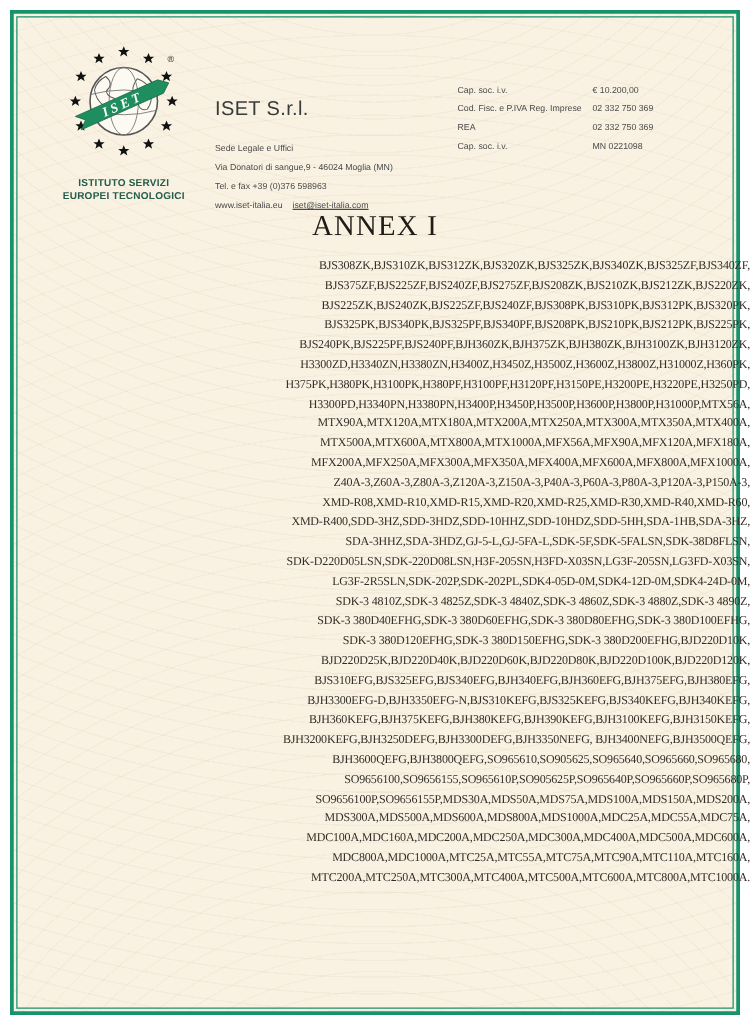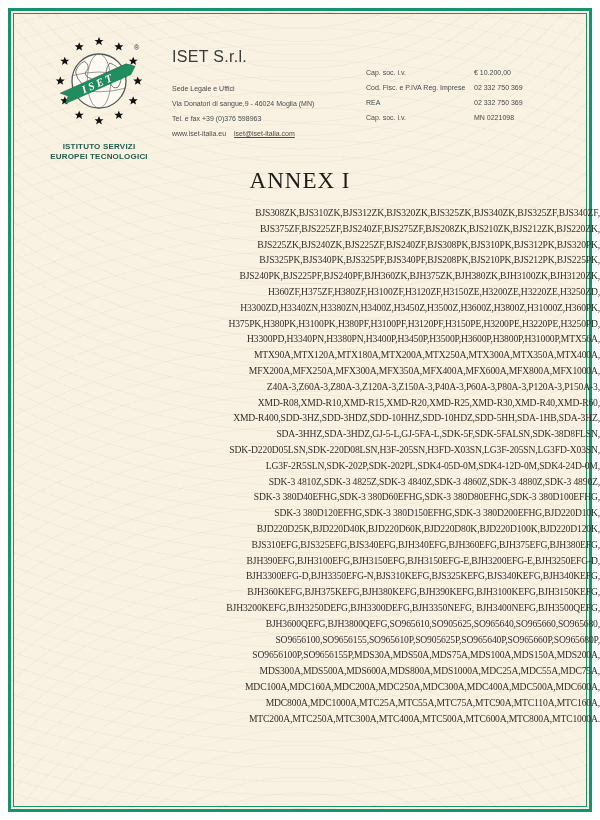--- a/index.html
+++ b/index.html
@@ -32,21 +32,21 @@
     position:absolute;top:34px;left:40px;right:26px;height:130px;
     display:flex;
   }
   .logo-block{width:118px;flex:0 0 118px;text-align:center;}
   .logo-svg{width:92px;height:90px;display:block;margin:2px auto 0;}
   .logo-caption{
     margin-top:16px;font-size:8px;font-weight:bold;line-height:10px;
     color:var(--caption-green);letter-spacing:.2px;
   }
   .company-col{flex:1 1 auto;padding:14px 0 0 14px;}
-  .company-name{font-size:16px;color:#3a3a3a;letter-spacing:.3px;margin-bottom:15px;}
+  .company-name{font-size:16px;color:#3a3a3a;letter-spacing:.3px;margin-bottom:15px;margin-top:31px;}
   .company-row{font-size:7px;color:#4a4a4a;line-height:15px;white-space:nowrap;}
   .email{text-decoration:underline;margin-left:6px;}
   .registry-col{flex:0 0 208px;padding-top:31px;}
   .reg-row{display:flex;font-size:7px;color:#4a4a4a;line-height:15px;white-space:nowrap;}
   .reg-label{flex:0 0 108px;}
   .reg-value{flex:1 1 auto;}
   
   .annex-title{
     position:absolute;top:168px;left:0;right:0;text-align:center;
     font-family:"Liberation Serif",serif;font-weight:normal;
@@ -139,38 +139,37 @@
   </div>
 
   <h1 class="annex-title">ANNEX I</h1>
 
   <main class="codes">
       <div class="code-line">BJS308ZK,BJS310ZK,BJS312ZK,BJS320ZK,BJS325ZK,BJS340ZK,BJS325ZF,BJS340ZF,</div>
       <div class="code-line">BJS375ZF,BJS225ZF,BJS240ZF,BJS275ZF,BJS208ZK,BJS210ZK,BJS212ZK,BJS220ZK,</div>
       <div class="code-line">BJS225ZK,BJS240ZK,BJS225ZF,BJS240ZF,BJS308PK,BJS310PK,BJS312PK,BJS320PK,</div>
       <div class="code-line">BJS325PK,BJS340PK,BJS325PF,BJS340PF,BJS208PK,BJS210PK,BJS212PK,BJS225PK,</div>
       <div class="code-line">BJS240PK,BJS225PF,BJS240PF,BJH360ZK,BJH375ZK,BJH380ZK,BJH3100ZK,BJH3120ZK,</div>
-      <div class="code-line">H360ZF,H375ZF,H380ZF,H3100ZF,H3120ZF,H3150ZE,H3200ZE,H3220ZE,H3250ZD,</div>
       <div class="code-line">H3300ZD,H3340ZN,H3380ZN,H3400Z,H3450Z,H3500Z,H3600Z,H3800Z,H31000Z,H360PK,</div>
       <div class="code-line">H375PK,H380PK,H3100PK,H380PF,H3100PF,H3120PF,H3150PE,H3200PE,H3220PE,H3250PD,</div>
       <div class="code-line">H3300PD,H3340PN,H3380PN,H3400P,H3450P,H3500P,H3600P,H3800P,H31000P,MTX56A,</div>
       <div class="code-line">MTX90A,MTX120A,MTX180A,MTX200A,MTX250A,MTX300A,MTX350A,MTX400A,</div>
+      <div class="code-line">MTX500A,MTX600A,MTX800A,MTX1000A,MFX56A,MFX90A,MFX120A,MFX180A,</div>
       <div class="code-line">MFX200A,MFX250A,MFX300A,MFX350A,MFX400A,MFX600A,MFX800A,MFX1000A,</div>
       <div class="code-line">Z40A-3,Z60A-3,Z80A-3,Z120A-3,Z150A-3,P40A-3,P60A-3,P80A-3,P120A-3,P150A-3,</div>
       <div class="code-line">XMD-R08,XMD-R10,XMD-R15,XMD-R20,XMD-R25,XMD-R30,XMD-R40,XMD-R60,</div>
       <div class="code-line">XMD-R400,SDD-3HZ,SDD-3HDZ,SDD-10HHZ,SDD-10HDZ,SDD-5HH,SDA-1HB,SDA-3HZ,</div>
       <div class="code-line">SDA-3HHZ,SDA-3HDZ,GJ-5-L,GJ-5FA-L,SDK-5F,SDK-5FALSN,SDK-38D8FLSN,</div>
       <div class="code-line">SDK-D220D05LSN,SDK-220D08LSN,H3F-205SN,H3FD-X03SN,LG3F-205SN,LG3FD-X03SN,</div>
       <div class="code-line">LG3F-2R5SLN,SDK-202P,SDK-202PL,SDK4-05D-0M,SDK4-12D-0M,SDK4-24D-0M,</div>
       <div class="code-line">SDK-3 4810Z,SDK-3 4825Z,SDK-3 4840Z,SDK-3 4860Z,SDK-3 4880Z,SDK-3 4890Z,</div>
       <div class="code-line">SDK-3 380D40EFHG,SDK-3 380D60EFHG,SDK-3 380D80EFHG,SDK-3 380D100EFHG,</div>
       <div class="code-line">SDK-3 380D120EFHG,SDK-3 380D150EFHG,SDK-3 380D200EFHG,BJD220D10K,</div>
       <div class="code-line">BJD220D25K,BJD220D40K,BJD220D60K,BJD220D80K,BJD220D100K,BJD220D120K,</div>
       <div class="code-line">BJS310EFG,BJS325EFG,BJS340EFG,BJH340EFG,BJH360EFG,BJH375EFG,BJH380EFG,</div>
-      <div class="code-line">BJH390EFG,BJH3100EFG,BJH3150EFG,BJH3150EFG-E,BJH3200EFG-E,BJH3250EFG-D,</div>
       <div class="code-line">BJH3300EFG-D,BJH3350EFG-N,BJS310KEFG,BJS325KEFG,BJS340KEFG,BJH340KEFG,</div>
       <div class="code-line">BJH360KEFG,BJH375KEFG,BJH380KEFG,BJH390KEFG,BJH3100KEFG,BJH3150KEFG,</div>
       <div class="code-line">BJH3200KEFG,BJH3250DEFG,BJH3300DEFG,BJH3350NEFG, BJH3400NEFG,BJH3500QEFG,</div>
       <div class="code-line">BJH3600QEFG,BJH3800QEFG,SO965610,SO905625,SO965640,SO965660,SO965680,</div>
       <div class="code-line">SO9656100,SO9656155,SO965610P,SO905625P,SO965640P,SO965660P,SO965680P,</div>
       <div class="code-line">SO9656100P,SO9656155P,MDS30A,MDS50A,MDS75A,MDS100A,MDS150A,MDS200A,</div>
       <div class="code-line">MDS300A,MDS500A,MDS600A,MDS800A,MDS1000A,MDC25A,MDC55A,MDC75A,</div>
       <div class="code-line">MDC100A,MDC160A,MDC200A,MDC250A,MDC300A,MDC400A,MDC500A,MDC600A,</div>
       <div class="code-line">MDC800A,MDC1000A,MTC25A,MTC55A,MTC75A,MTC90A,MTC110A,MTC160A,</div>
       <div class="code-line">MTC200A,MTC250A,MTC300A,MTC400A,MTC500A,MTC600A,MTC800A,MTC1000A.</div>

